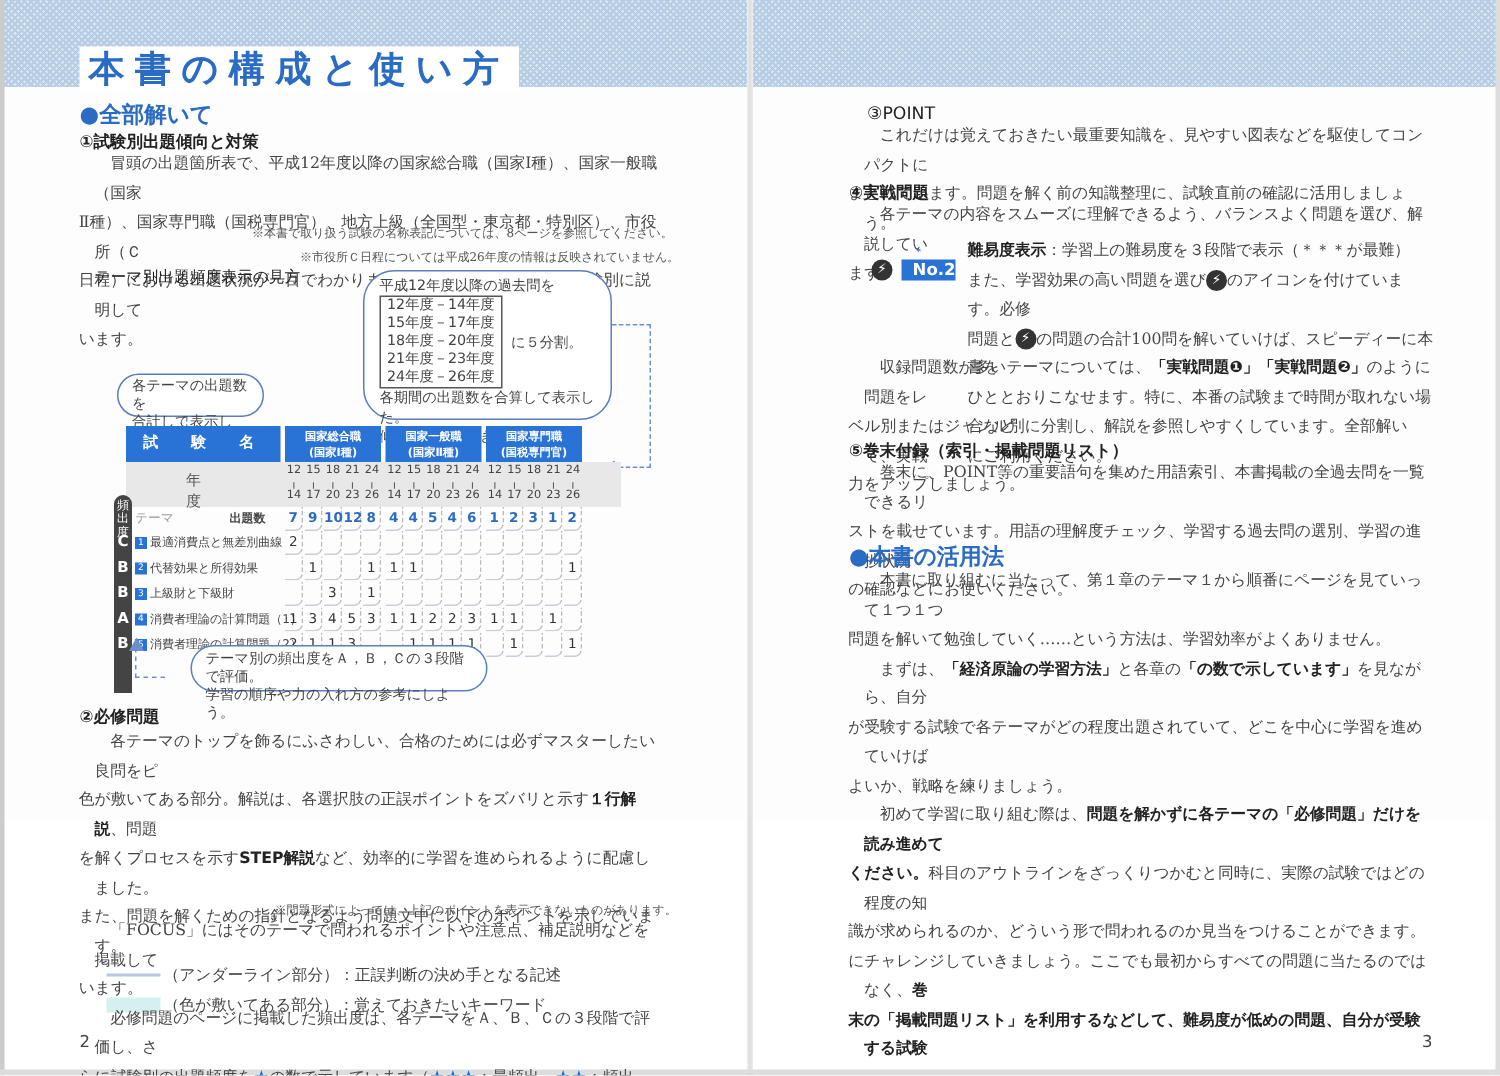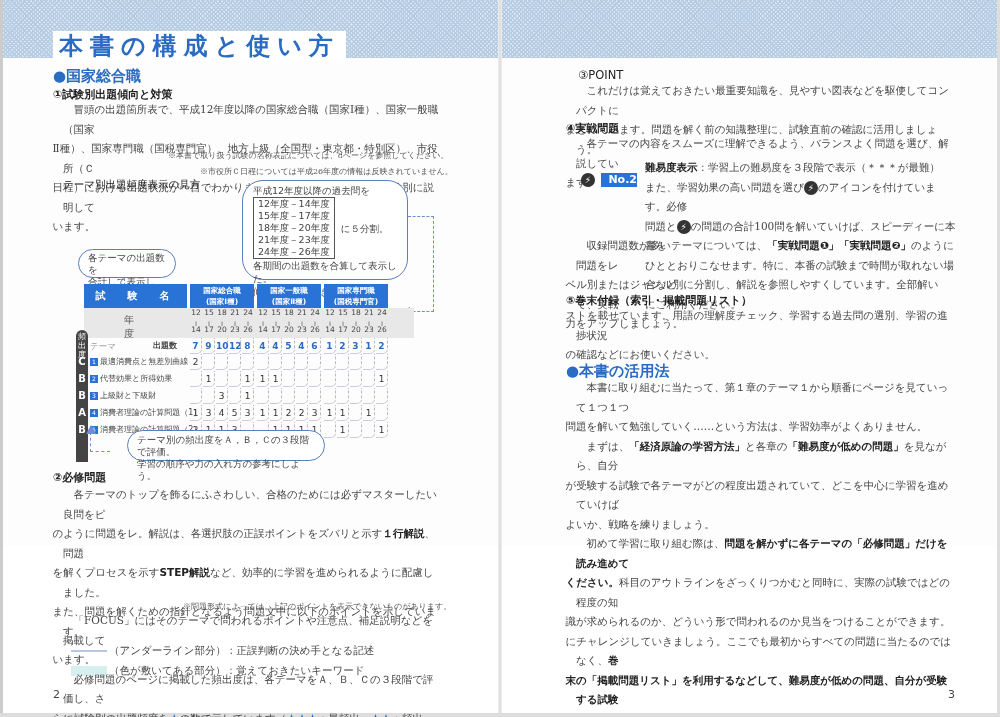--- a/index.html
+++ b/index.html
@@ -49,21 +49,21 @@
 
 <div class="spread">
   <div class="band"></div>
   <div class="gutter"></div>
   <div class="page-left-edge"></div>
   <div class="page-right-edge"></div>
   <div class="bottom-edge"></div>
 
   <div class="title">本書の構成と使い方</div>
 
-  <div class="sect" style="left:53px;top:67px;">●国家総合職</div>
+  <div class="sect" style="left:53px;top:67px;">●全部解いて</div>
   <div class="sub" style="left:53px;top:87px;">①試験別出題傾向と対策</div>
   <div class="para" style="left:63px;top:100px;width:380px;">
     <div>冒頭の出題箇所表で、平成12年度以降の国家総合職（国家Ⅰ種）、国家一般職（国家</div>
     <div class="noind" style="text-indent:-1em">Ⅱ種）、国家専門職（国税専門官）、地方上級（全国型・東京都・特別区）、市役所（Ｃ</div>
     <div style="text-indent:-1em">日程）における出題状況が一目でわかります。具体的な出題傾向は、試験別に説明して</div>
     <div style="text-indent:-1em">います。</div>
   </div>
   <div class="note" style="left:168px;top:150px;">※本書で取り扱う試験の名称表記については、8ページを参照してください。</div>
   <div class="note" style="left:200px;top:166px;">※市役所Ｃ日程については平成26年度の情報は反映されていません。</div>
 
@@ -301,21 +301,21 @@
   <div class="dash" style="left:90px;top:432px;width:20px;height:20px;border-left-width:1.5px;border-bottom-width:1.5px;"></div>
   <div style="position:absolute;left:86px;top:425px;width:0;height:0;border-left:5px solid transparent;border-right:5px solid transparent;border-bottom:9px solid #6b8fd0;"></div>
   <div class="callout" style="left:127px;top:430px;width:198px;height:31px;padding:3px 9px;line-height:12px;font-size:9.5px;">
     <div>テーマ別の頻出度をＡ，Ｂ，Ｃの３段階で評価。</div>
     <div>学習の順序や力の入れ方の参考にしよう。</div>
   </div>
 
   <div class="sub" style="left:53px;top:470px;">②必修問題</div>
   <div class="para" style="left:63px;top:485px;width:380px;">
     <div>各テーマのトップを飾るにふさわしい、合格のためには必ずマスターしたい良問をピ</div>
-    <div style="text-indent:-1em"><span>のように問題をレ。解説は、各選択肢の正誤ポイントをズバリと示す</span><span class="b">１行解説</span><span>、問題</span></div>
+    <div style="text-indent:-1em"><span>色が敷いてある部分。解説は、各選択肢の正誤ポイントをズバリと示す</span><span class="b">１行解説</span><span>、問題</span></div>
     <div style="text-indent:-1em"><span>を解くプロセスを示す</span><span class="b">STEP解説</span><span>など、効率的に学習を進められるように配慮しました。</span></div>
     <div style="text-indent:-1em">また、問題を解くための指針となるよう問題文中に以下のポイントを示しています。</div>
     <div style="text-indent:0;padding-left:8px;"><span class="hl-under"></span><span>（アンダーライン部分）：正誤判断の決め手となる記述</span></div>
     <div style="text-indent:0;padding-left:8px;"><span class="hl-color"></span><span>（色が敷いてある部分）：覚えておきたいキーワード</span></div>
   </div>
   <div class="note" style="left:183px;top:601px;">※問題形式によっては、上記のポイントを表示できないものがあります。</div>
   <div class="para" style="left:63px;top:611px;width:380px;">
     <div>「FOCUS」にはそのテーマで問われるポイントや注意点、補足説明などを掲載して</div>
     <div style="text-indent:-1em">います。</div>
     <div>必修問題のページに掲載した頻出度は、各テーマをＡ、Ｂ、Ｃの３段階で評価し、さ</div>
@@ -348,29 +348,30 @@
     <div>にご利用ください。</div>
   </div>
   <div class="para" style="left:576px;top:236px;width:380px;">
     <div><span>収録問題数が多いテーマについては、</span><span class="b">「実戦問題❶」「実戦問題❷」</span><span>のように問題をレ</span></div>
     <div style="text-indent:-1em">ベル別またはジャンル別に分割し、解説を参照しやすくしています。全部解いて、実戦</div>
     <div style="text-indent:-1em">力をアップしましょう。</div>
   </div>
 
   <div class="sub" style="left:566px;top:293px;">⑤巻末付録（索引・掲載問題リスト）</div>
   <div class="para" style="left:576px;top:306px;width:380px;">
+    <div>巻末に、POINT等の重要語句を集めた用語索引、本書掲載の全過去問を一覧できるリ</div>
     <div style="text-indent:-1em">ストを載せています。用語の理解度チェック、学習する過去問の選別、学習の進捗状況</div>
     <div style="text-indent:-1em">の確認などにお使いください。</div>
   </div>
 
   <div class="sect" style="left:566px;top:362px;">●本書の活用法</div>
   <div class="para" style="left:576px;top:378px;width:380px;">
     <div>本書に取り組むに当たって、第１章のテーマ１から順番にページを見ていって１つ１つ</div>
     <div style="text-indent:-1em">問題を解いて勉強していく……という方法は、学習効率がよくありません。</div>
-    <div><span>まずは、</span><span class="b">「経済原論の学習方法」</span><span>と各章の</span><span class="b">「難易度が低めの問題」</span><span>を見ながら、自分</span></div>
+    <div><span>まずは、</span><span class="b">「経済原論の学習方法」</span><span>と各章の</span><span class="b">「の数で示しています」</span><span>を見ながら、自分</span></div>
     <div style="text-indent:-1em">が受験する試験で各テーマがどの程度出題されていて、どこを中心に学習を進めていけば</div>
     <div style="text-indent:-1em">よいか、戦略を練りましょう。</div>
     <div><span>初めて学習に取り組む際は、</span><span class="b">問題を解かずに各テーマの「必修問題」だけを読み進めて</span></div>
     <div style="text-indent:-1em"><span class="b">ください。</span><span>科目のアウトラインをざっくりつかむと同時に、実際の試験ではどの程度の知</span></div>
     <div style="text-indent:-1em">識が求められるのか、どういう形で問われるのか見当をつけることができます。</div>
     <div style="text-indent:-1em"><span>にチャレンジしていきましょう。ここでも最初からすべての問題に当たるのではなく、</span><span class="b">巻</span></div>
     <div style="text-indent:-1em" class="b">末の「掲載問題リスト」を利用するなどして、難易度が低めの問題、自分が受験する試験</div>
 
   </div>
   <div class="pgno" style="left:948px;top:688px;">3</div>

